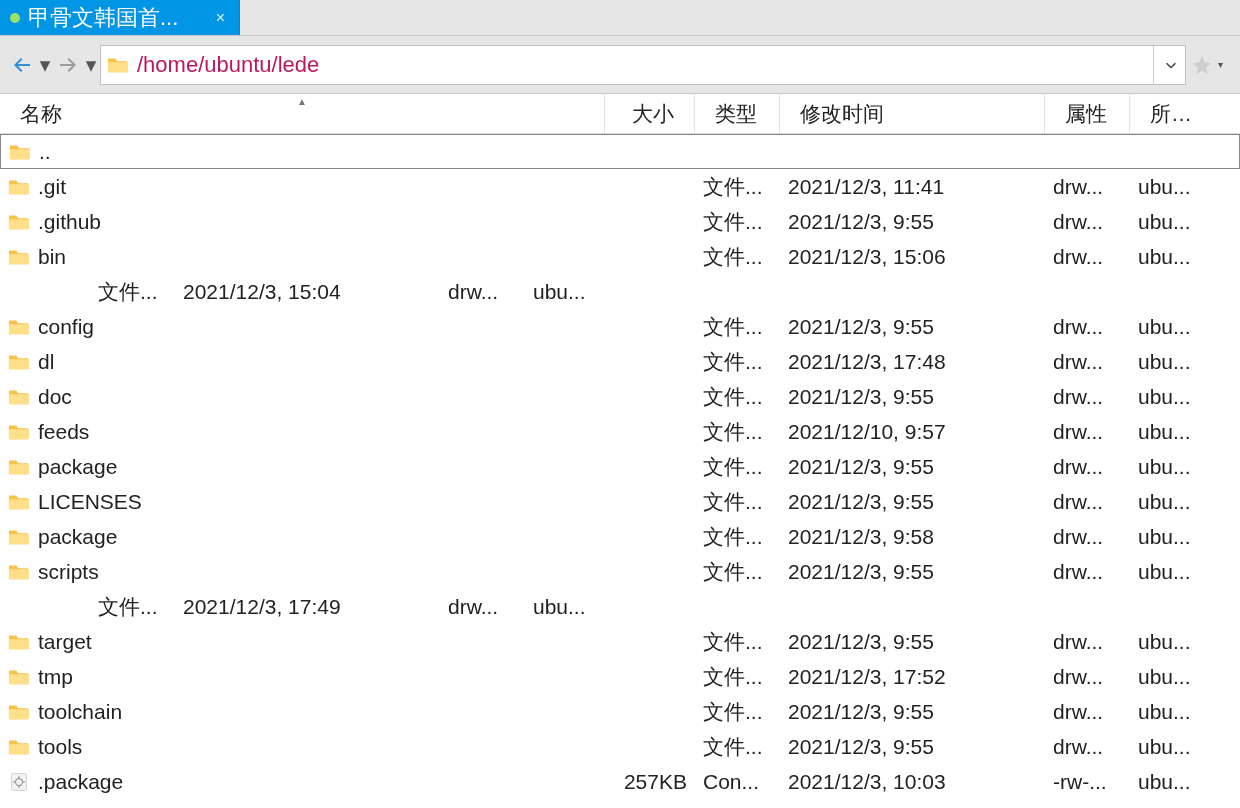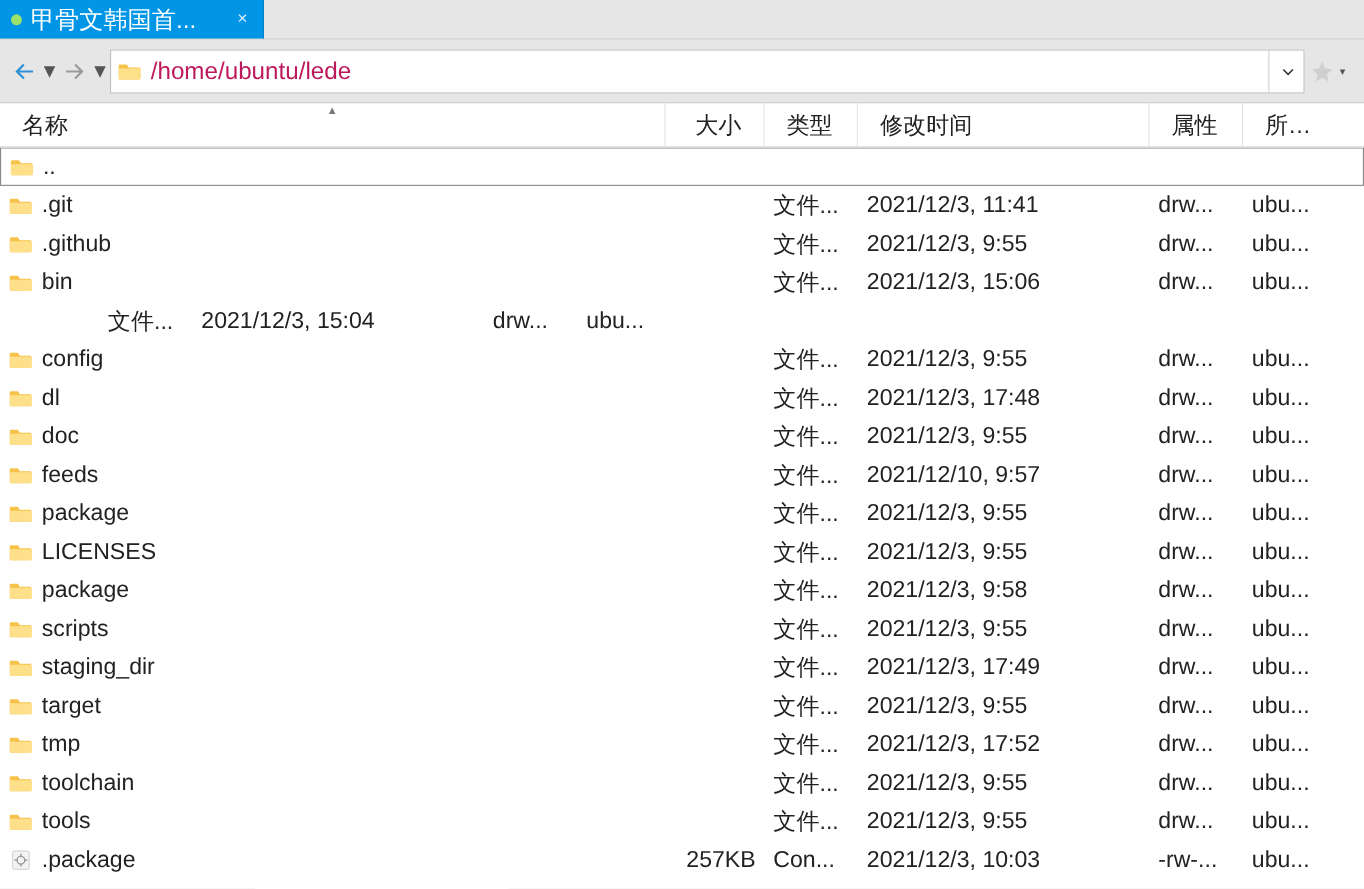--- a/index.html
+++ b/index.html
@@ -568,29 +568,20 @@
         <span class="truncate">2021/12/3, 9:55</span>
       </div>
       <div class="cell col-perm">
         <span class="truncate">drw...</span>
       </div>
       <div class="cell col-owner">
         <span class="truncate">ubu...</span>
       </div>
     </div>
     <div class="row">
-      <div class="cell col-name">
-        <span class="foldericon">
-          <svg viewBox="0 0 24 20">
-            <path fill="#f6c24a" d="M2 3h7l2 3h11v11a1 1 0 0 1-1 1H2a1 1 0 0 1-1-1V4a1 1 0 0 1 1-1z"></path>
-            <path fill="#ffe08a" d="M1 7h22v10a1 1 0 0 1-1 1H2a1 1 0 0 1-1-1z"></path>
-          </svg>
-        </span>
-        <span class="fname">staging_dir</span>
-      </div>
       <div class="cell col-size">
         <span class="truncate"></span>
       </div>
       <div class="cell col-type">
         <span class="truncate">文件...</span>
       </div>
       <div class="cell col-mtime">
         <span class="truncate">2021/12/3, 17:49</span>
       </div>
       <div class="cell col-perm">

